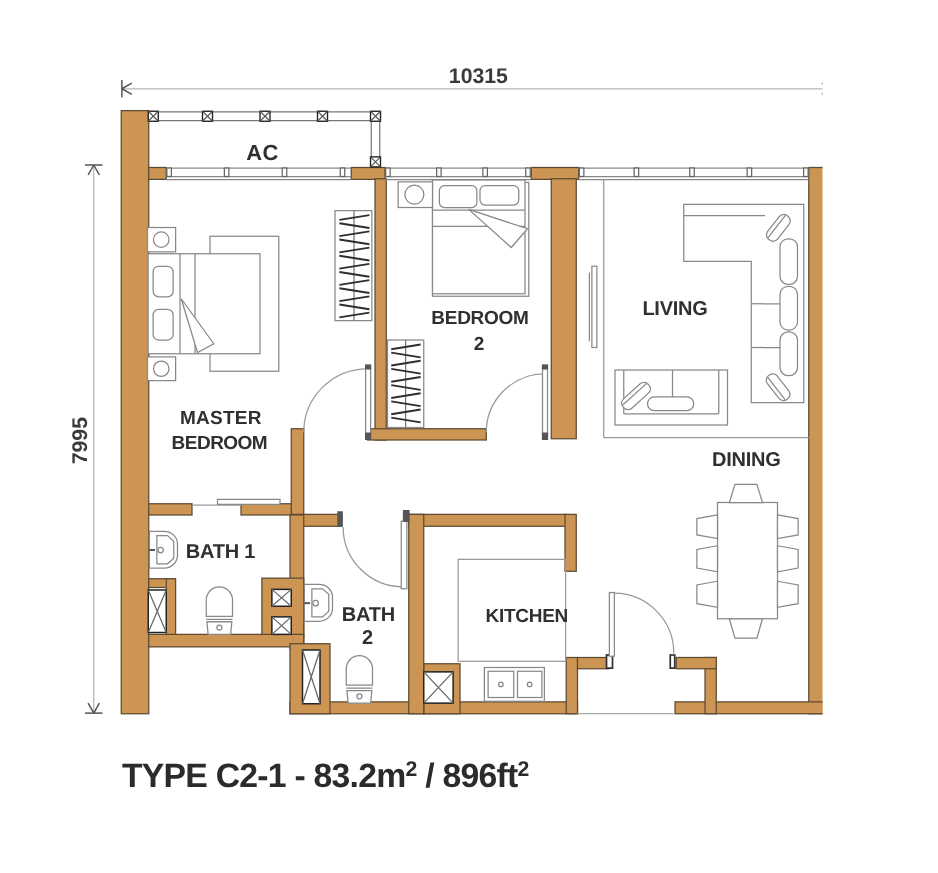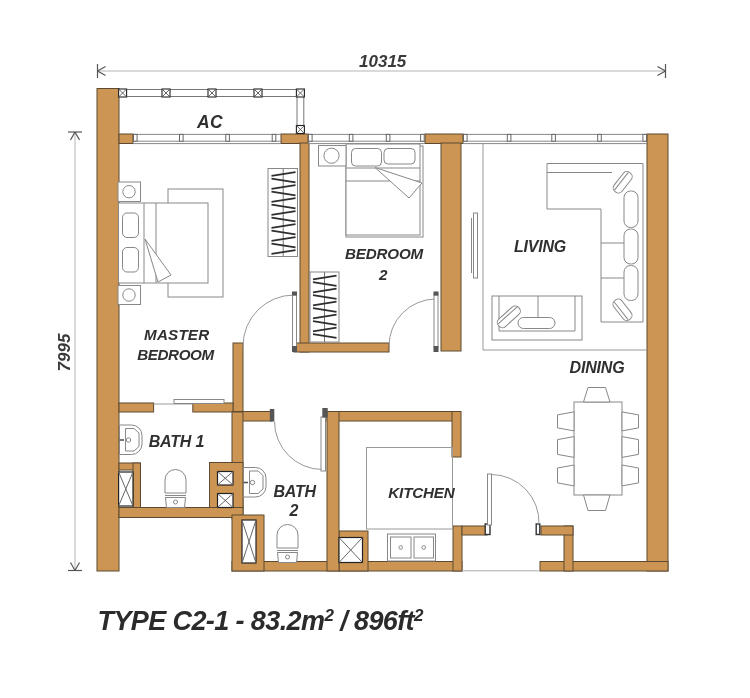--- a/index.html
+++ b/index.html
@@ -1,16 +1,16 @@
 <!DOCTYPE html>
 <html><head>
 <meta charset="utf-8">
 <style>
   html,body{margin:0;padding:0;background:#ffffff;}
-  .page{position:relative;width:750px;height:698px;background:#ffffff;overflow:hidden;font-style:italic;}
+  .page{position:relative;width:658px;height:698px;background:#ffffff;overflow:hidden;}
   svg{display:block;}
   text{font-family:"Liberation Sans",sans-serif;}
 </style>
 </head>
 <body>
 <div class="page">
 <svg width="750" height="698" viewBox="0 0 750 698">
 <defs>
 </defs>
 

